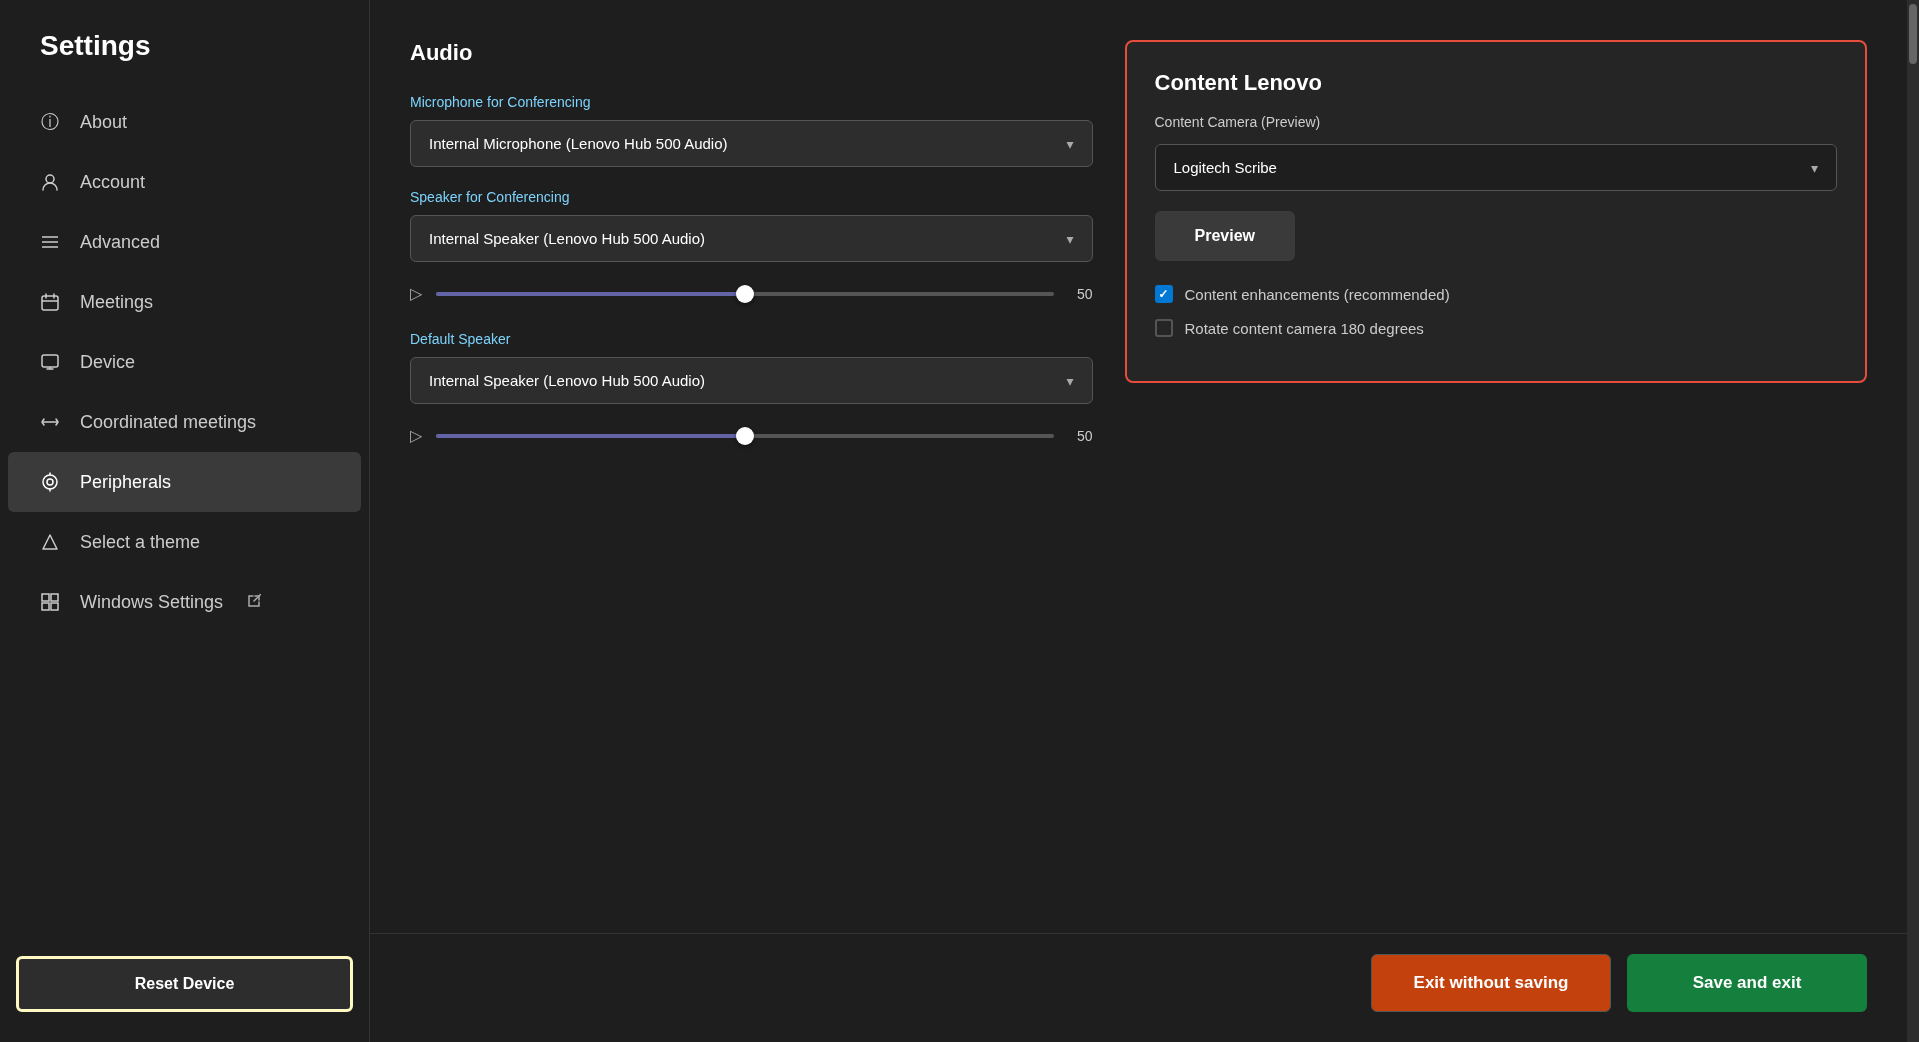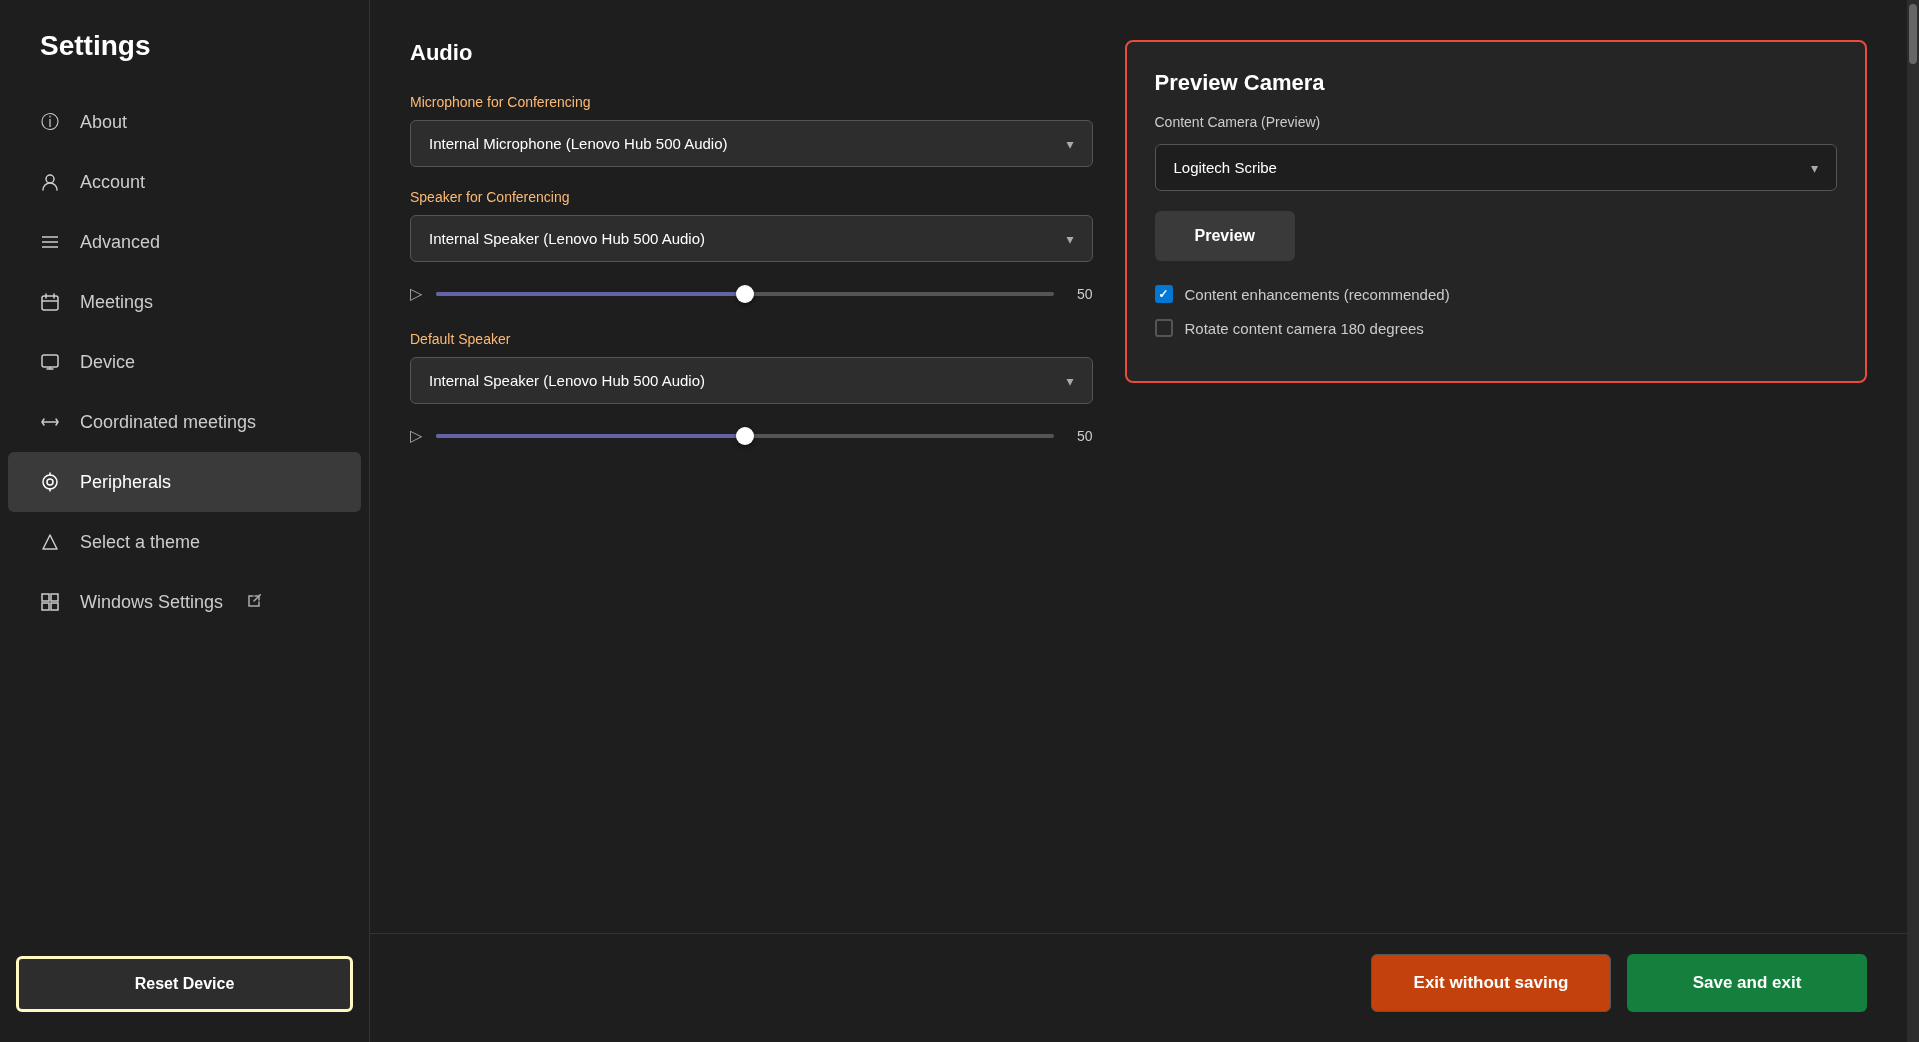--- a/index.html
+++ b/index.html
@@ -94,21 +94,21 @@
       min-width: 400px;
     }
     .section-title {
       font-size: 22px;
       font-weight: 600;
       color: #fff;
       margin-bottom: 28px;
     }
     .field-label {
       font-size: 14px;
-      color: #fdba74;
+      color: #7dd3fc;
       margin-bottom: 10px;
     }
     .dropdown {
       background: #2d2d2d;
       border: 1px solid #555;
       border-radius: 6px;
       padding: 14px 18px;
       display: flex;
       align-items: center;
       justify-content: space-between;
@@ -433,21 +433,21 @@
         <span class="play-icon">▷</span>
         <div class="slider-track">
           <div class="slider-fill" style="width:50%;"></div>
           <div class="slider-thumb" style="left:50%;"></div>
         </div>
         <span class="slider-value">50</span>
       </div>
     </div>
 
     <div class="camera-section">
-      <div class="camera-title">Preview Camera</div>
+      <div class="camera-title">Content Lenovo</div>
       <div class="camera-subtitle">Content Camera (Preview)</div>
 
       <div class="camera-dropdown">
         <span>Logitech Scribe</span>
         <span class="dropdown-arrow">▾</span>
       </div>
 
       <button class="preview-btn">Preview</button>
 
       <div class="checkbox-row">

